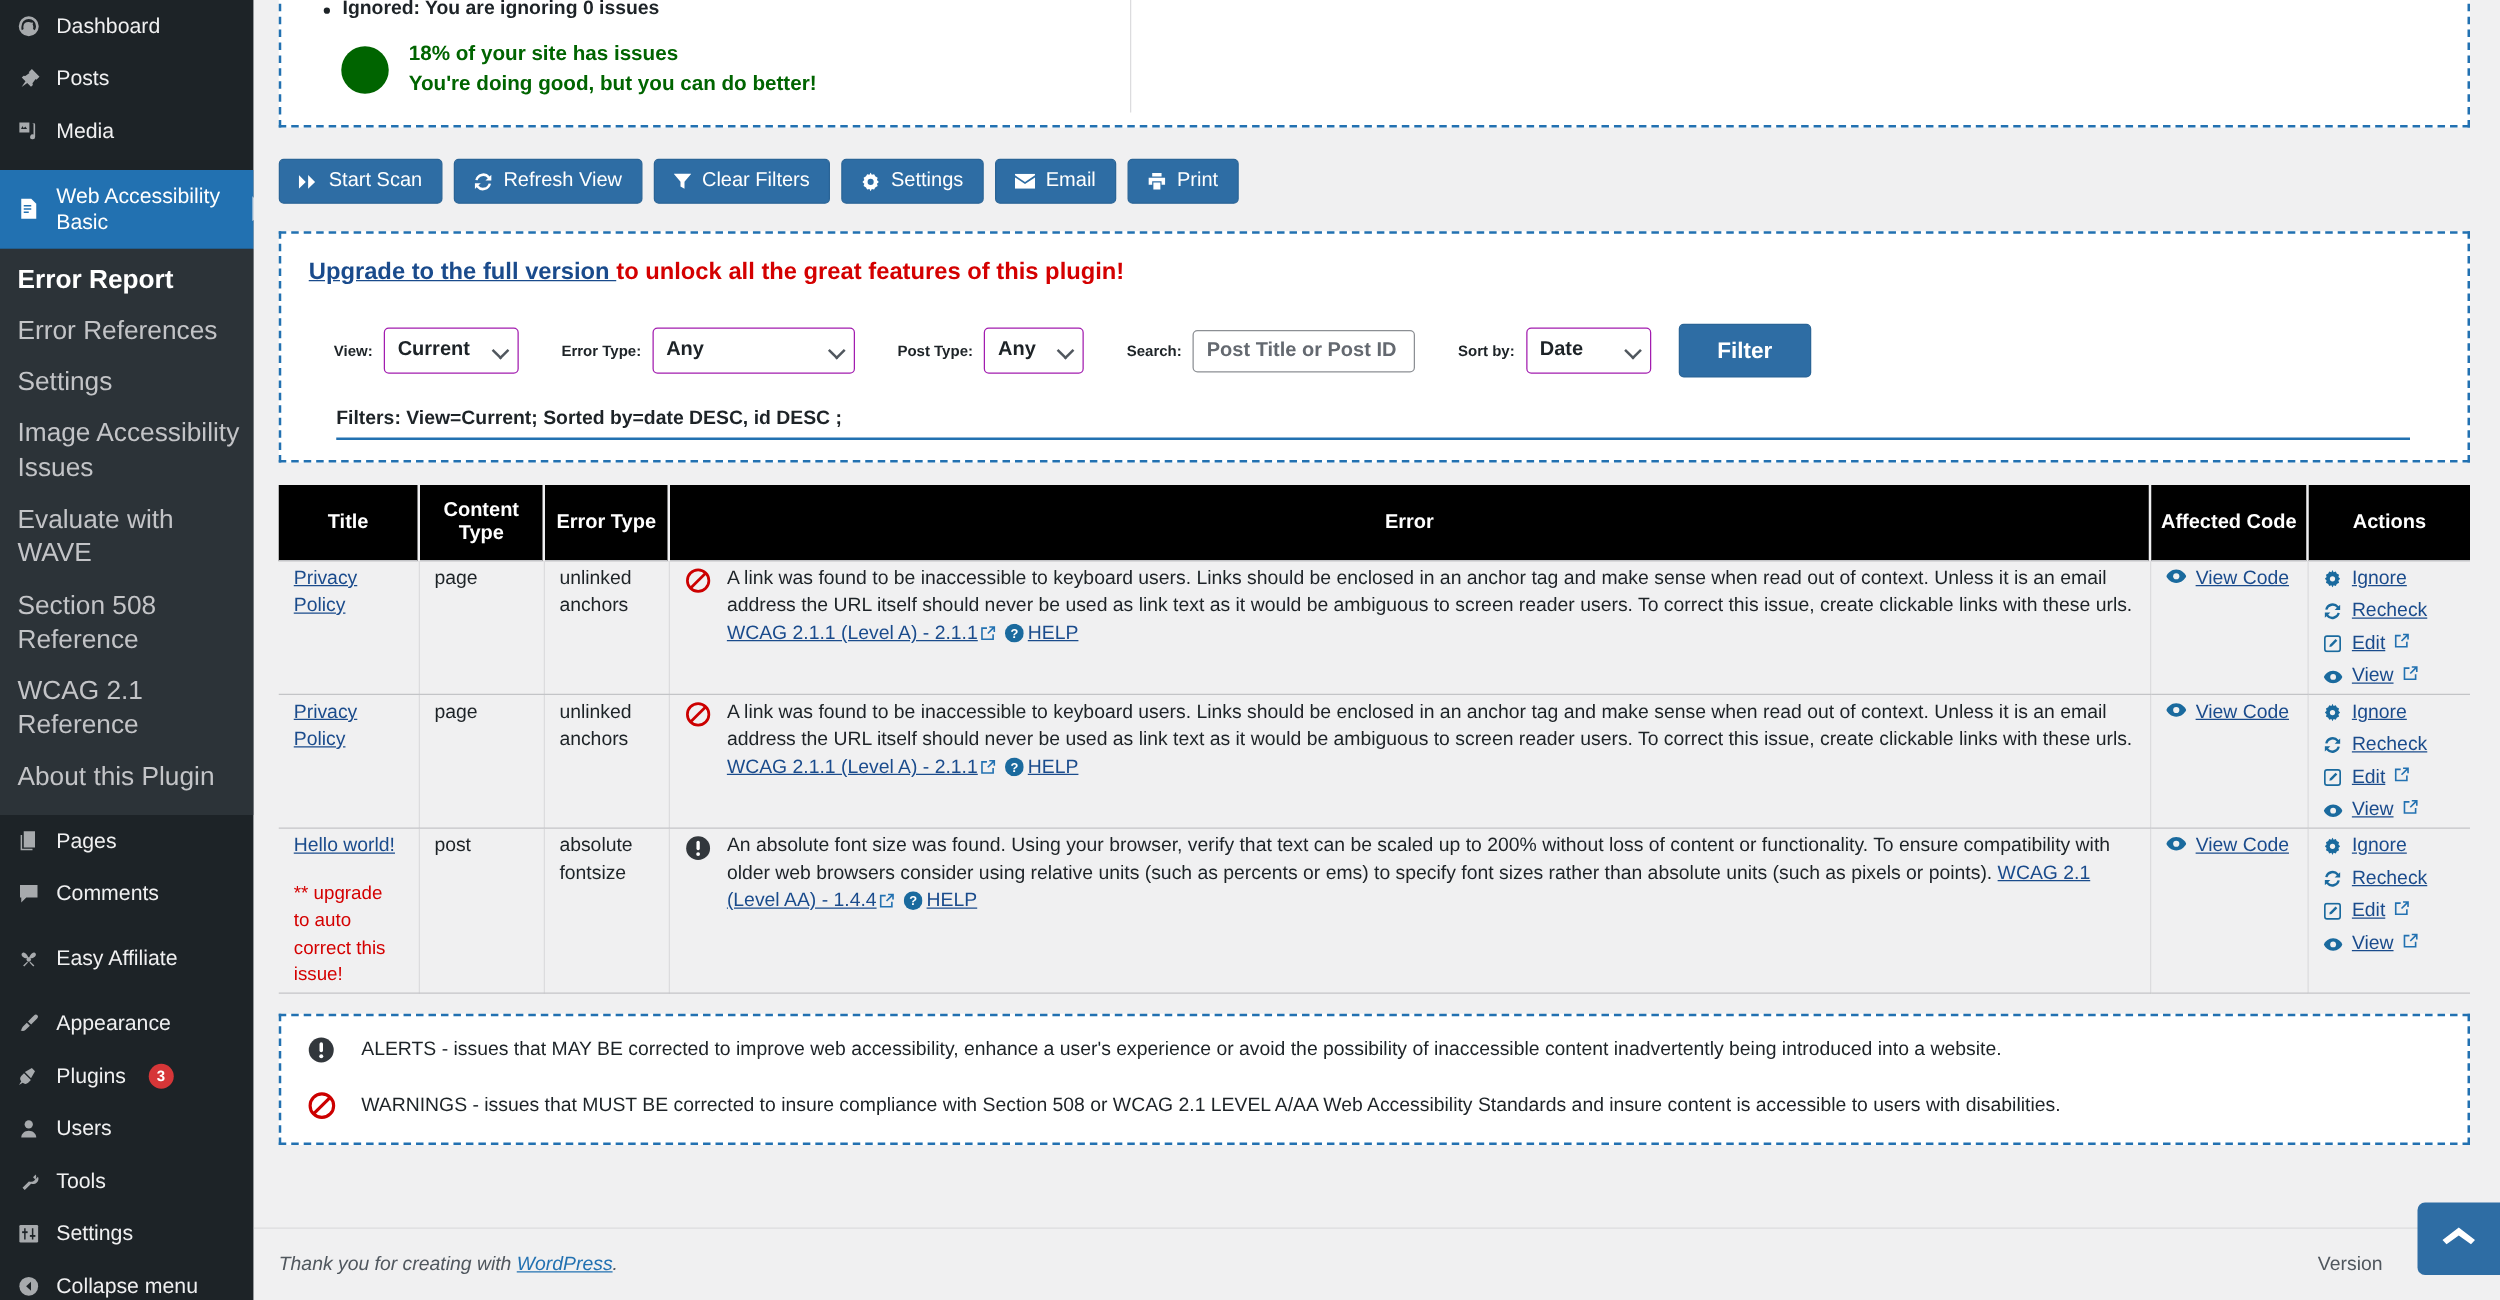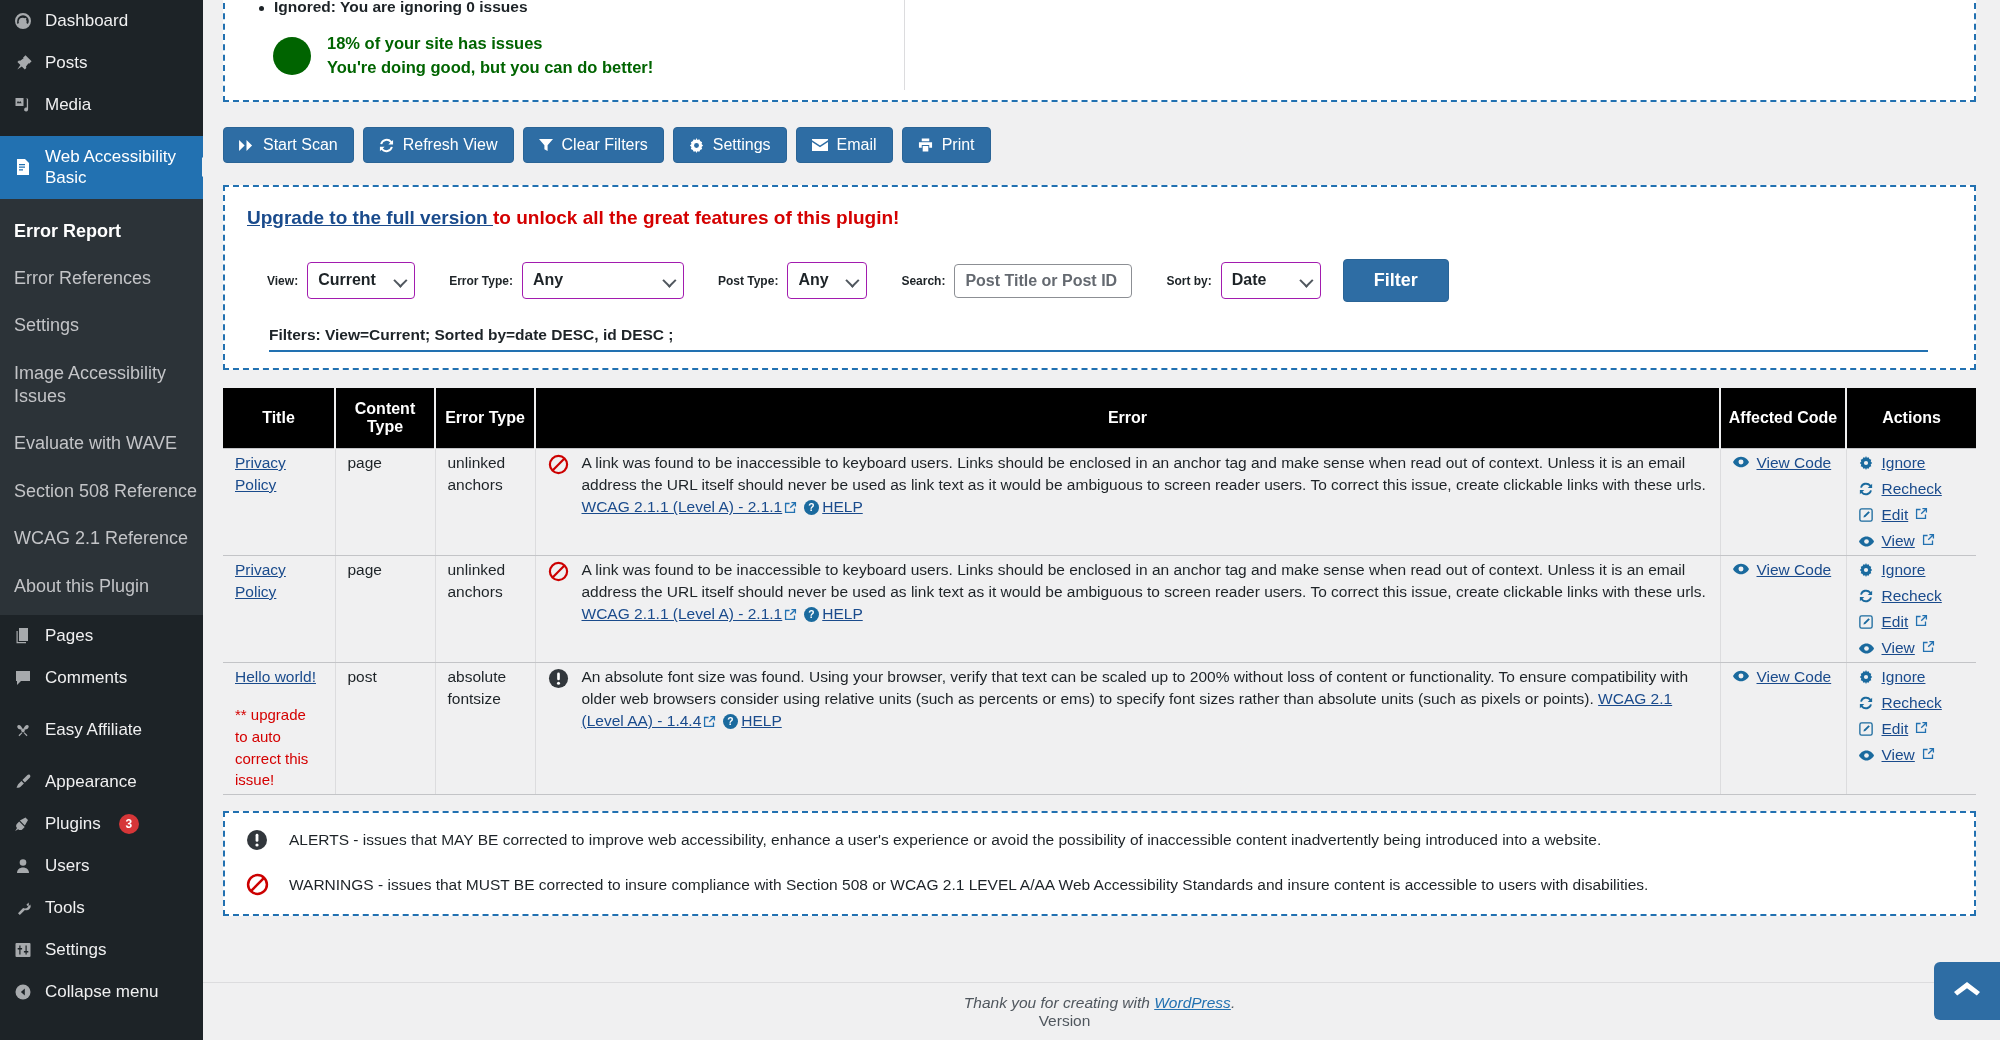--- a/index.html
+++ b/index.html
@@ -34,22 +34,22 @@
     content: ""; position: absolute; right: -8px; top: 50%;
     transform: translateY(-50%);
     border-top: 10px solid transparent; border-bottom: 10px solid transparent;
     border-left: 9px solid #f0f0f1;
   }
   .mi-icon { width: 22px; height: 22px; flex: 0 0 22px; display:flex; align-items:center; justify-content:center; }
   .mi-icon svg { display:block; fill: #a7aaad; }
   .menu-item.active .mi-icon svg { fill: #fff; }
   .submenu { background: #2c3338; padding: 4px 0 10px 0; }
   .sub-item {
-    padding: 7px 0 7px 14px; font-size: 18px; color: #c3c4c7;
-    cursor: pointer; line-height: 1.3; margin-top: 10px;
+    padding: 7px 0 7px 14px; font-size: 21px; color: #c3c4c7;
+    cursor: pointer; line-height: 1.3;
   }
   .sub-item.current { color: #fff; font-weight: 700; }
   .gap { height: 10px; }
   .badge-count {
     display:inline-flex; align-items:center; justify-content:center;
     min-width: 20px; height: 20px; padding: 0 6px;
     background: #d63638; color:#fff; border-radius: 10px;
     font-size: 12px; font-weight: 600; margin-left: 7px;
   }
 
@@ -164,22 +164,22 @@
   
   .legend { margin-top: 16px; padding: 16px 20px 18px 20px; }
   .legend-row { display:flex; align-items:center; gap: 20px; font-size: 15.5px; color:#1d2327; }
   .legend-row + .legend-row { margin-top: 22px; }
   .legend-ico { flex: 0 0 24px; display:flex; align-items:center; justify-content:center;}
 
   
   .footer {
     position: absolute; left: 0; right: 0; bottom: 0; height: 58px;
     border-top: 1px solid #dcdcde; display:flex; align-items:center;
-    padding: 0 24px 0 20px; justify-content: center;
-    font-size: 15.5px; color:#50575e;flex-direction:column;
+    padding: 0 24px 0 20px; justify-content: space-between;
+    font-size: 15.5px; color:#50575e;
   }
   .footer-left { font-style: italic; }
   .footer-left a { color:#2271b1; text-decoration: underline; font-style: italic; }
   .footer-right { font-size: 15.5px; color:#50575e; margin-right: 70px; }
   .to-top {
     position: absolute; right: 0px; bottom: 20px;
     width: 66px; height: 58px; background: #2e6da4;
     border-radius: 6px 0 0 6px; display:flex; align-items:center; justify-content:center;
     cursor: pointer;
   }

